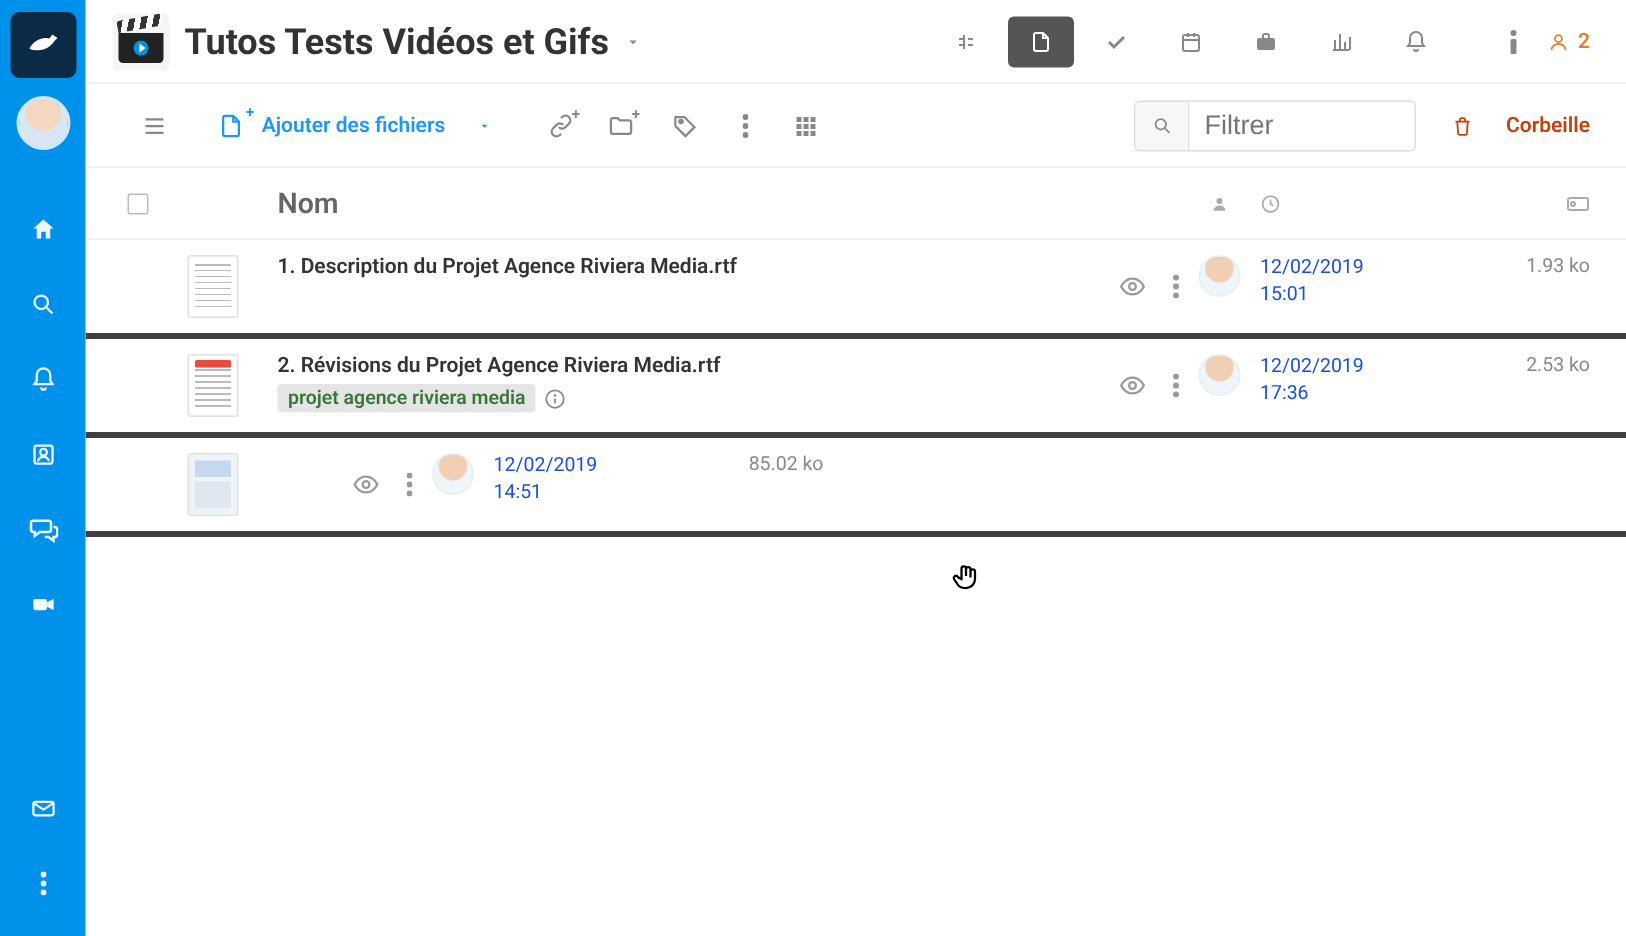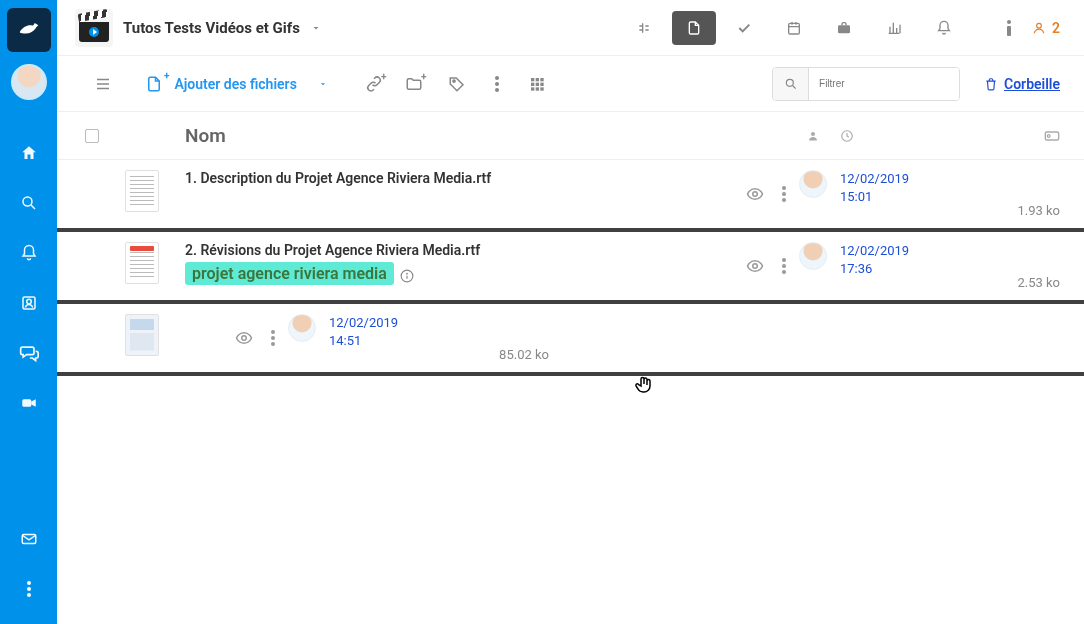--- a/index.html
+++ b/index.html
@@ -98,21 +98,21 @@
       display:flex; align-items:center; justify-content:center;
     }
     .clapper-play {
       width: 10px; height: 10px; border-radius: 50%; background:#0091ea;
       display:flex;align-items:center;justify-content:center;
     }
     .clapper-play::after{
       content:""; border-left:4px solid #fff; border-top:3px solid transparent; border-bottom:3px solid transparent; margin-left:1px;
     }
     .project-title {
-      font-size: 15px;
+      font-size: 24px;
       font-weight: 700;
       color: #333;
       margin-right: 6px;
     }
     .header-flex { flex: 1; }
     .header-tabs {
       display: flex;
       align-items: center;
       gap: 6px;
     }
@@ -197,31 +197,30 @@
       border-right: 1px solid #ddd;
       display:flex;align-items:center;justify-content:center;
       color:#888;
     }
     .search-input {
       border: none;
       outline: none;
       padding: 0 10px;
       height: 100%;
       width: 150px;
-      font-size: 10px;
+      font-size: 18px;
     }
     .trash-btn {
       display: flex;
       align-items: center;
-      gap: 6px;
-      color: #1d4ed8;
+      gap: 22px;
+      color: #c2410c;
       font-weight: 600;
       margin-left: 20px;
       cursor: pointer;
-      text-decoration: underline;
     }
     
     .files {
       flex: 1;
       overflow: auto;
     }
     .thead {
       display: flex;
       align-items: center;
       height: 48px;
@@ -266,43 +265,43 @@
     }
     .thumb.img::before{
       content:""; position:absolute; inset:4px;
       background:
         linear-gradient(#c6d9ec, #c6d9ec) top/100% 35% no-repeat,
         linear-gradient(#dfe8f0,#dfe8f0) bottom/100% 55% no-repeat;
     }
     .file-name { color:#333; }
     .tag {
       display:inline-block;
-      background:#5eead4;
+      background:#e5e5e5;
       color:#3c763d;
       border-radius:3px;
       padding:2px 7px;
-      font-size:16px;
+      font-size:13px;
       margin-top:4px;
       margin-right:6px;
     }
     .row-actions {
       width: 90px;
       display: flex;
       align-items: center;
       justify-content: flex-end;
       gap: 18px;
       color: #999;
     }
     .user-dot {
       width: 28px; height: 28px; border-radius:50%;
       background: radial-gradient(circle at 50% 30%, #f0cfb5 0 40%, #eef5fb 45% 100%);
       border:1px solid #e5eef5;
     }
     .date { color:#1d4ed8; font-size:13px; line-height:1.35; }
-    .size { color:#888; font-size:13px;margin-top:33px; }
+    .size { color:#888; font-size:13px; }
     .info-icon { color:#888; font-size:13px; }
     .checkbox {
       width:14px;height:14px;border:1px solid #bbb;border-radius:2px;background:#fff;
     }
     .cursor-hand {
       position: absolute;
       left: 633px;
       top: 374px;
       width: 24px;
       height: 24px;

